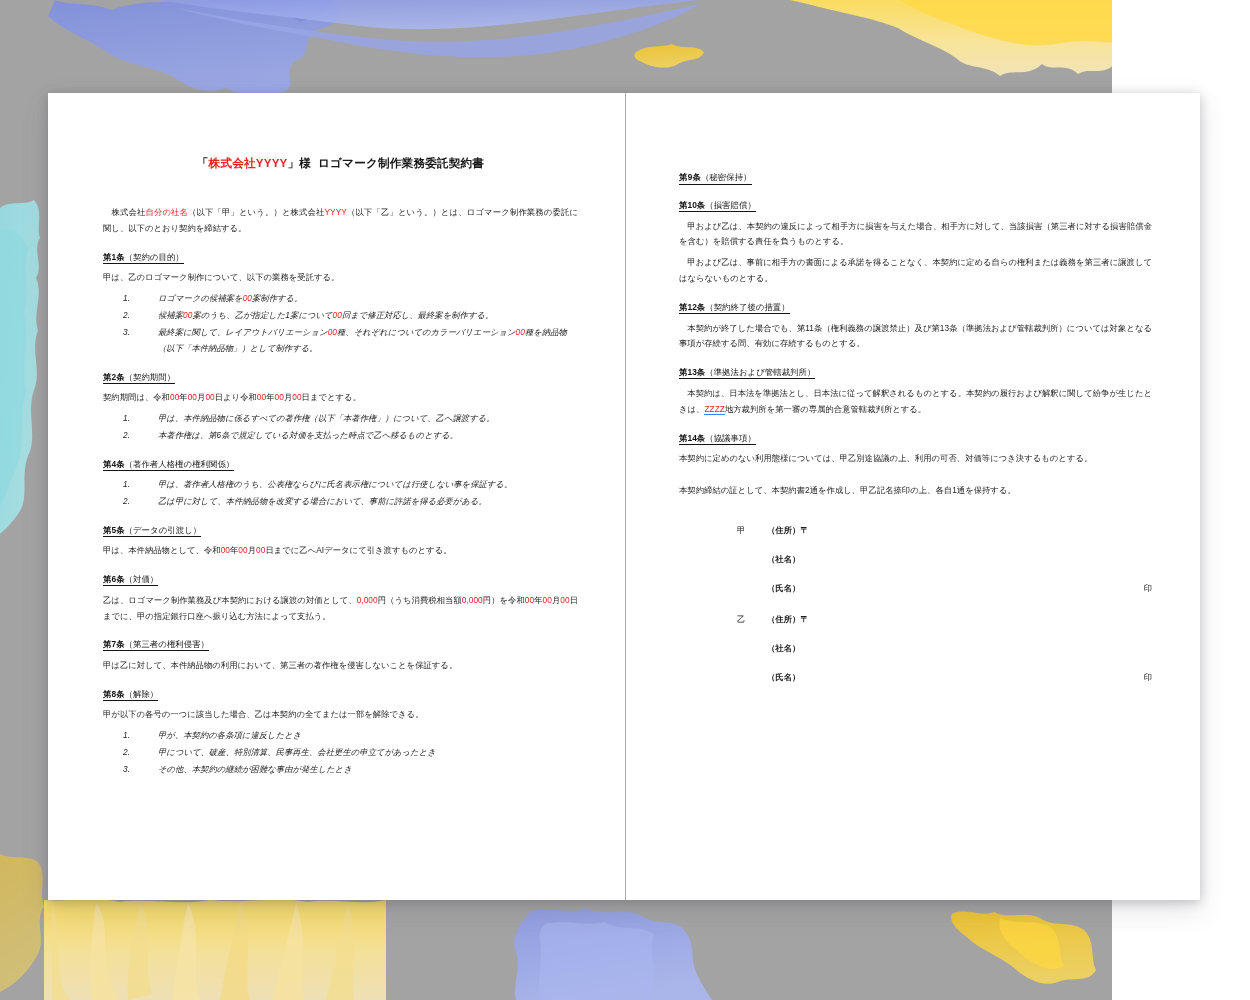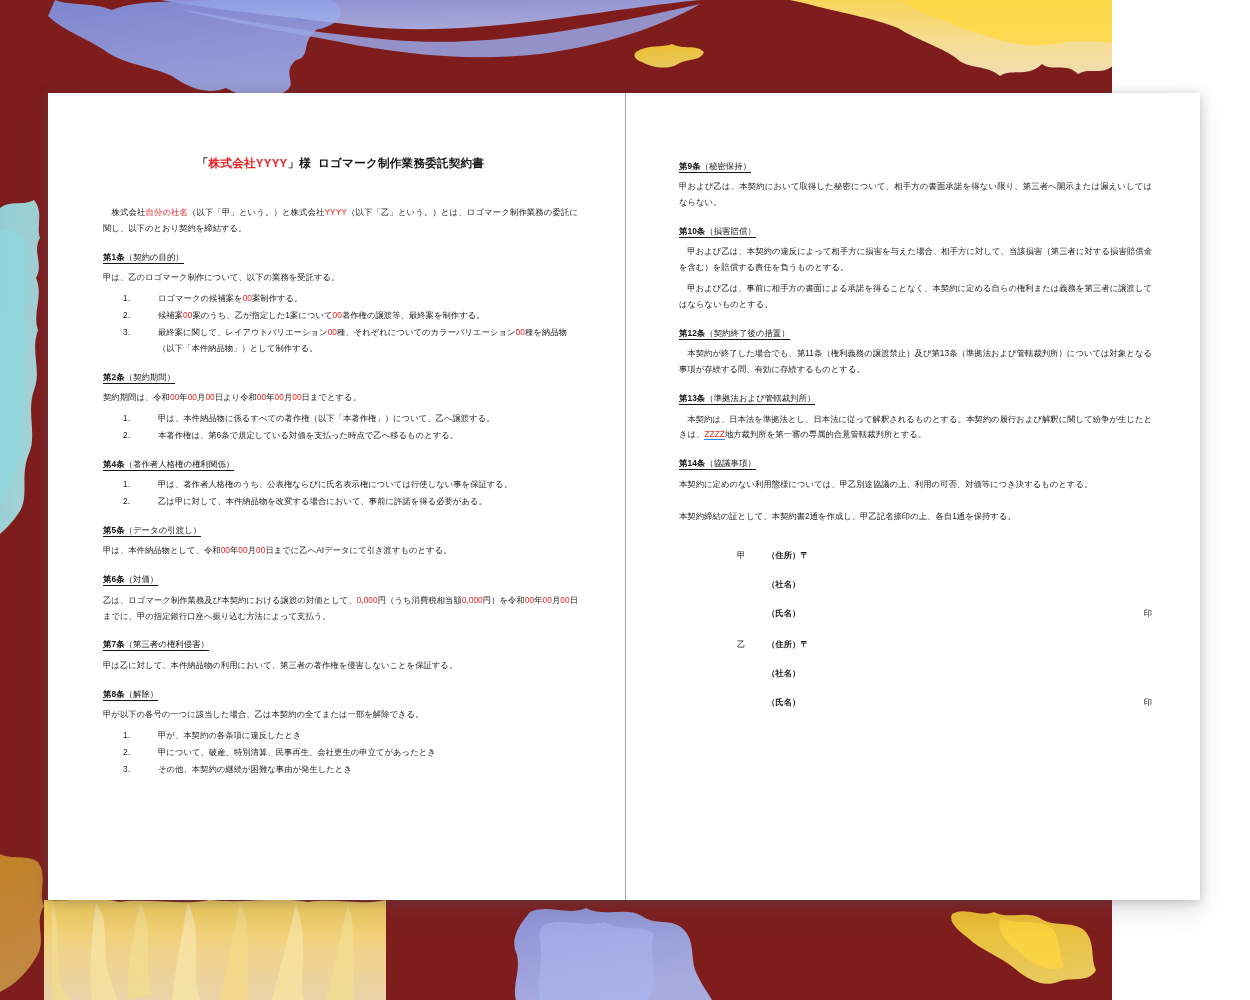--- a/index.html
+++ b/index.html
@@ -9,21 +9,21 @@
     height: 1000px;
     overflow: hidden;
     background: #ffffff;
     font-family: "Liberation Sans", "DejaVu Sans", sans-serif;
   }
 
   #stage {
     position: relative;
     width: 1112px;
     height: 1000px;
-    background: #7f1d1d;
+    background: #a3a3a3;
   }
 
   
   .deco-layer {
     position: absolute;
     inset: 0;
     overflow: hidden;
     pointer-events: none;
   }
   .deco-layer svg { position: absolute; top: 0; left: 0; }
@@ -90,20 +90,21 @@
     padding-bottom: 1px;
   }
   .clause-head .num { font-weight: bold; }
   .clause-head.nounderline .u { border-bottom: none; }
 
   ol.clause-list {
     margin: 2px 0 5px 0;
     padding: 0;
     list-style: none;
     counter-reset: cl;
+    font-style: italic;
   }
   ol.clause-list > li {
     font-size: 8.3px;
     line-height: 1.92;
     color: #1b1b1b;
     position: relative;
     padding-left: 55px;
     margin-bottom: 1px;
     counter-increment: cl;
     letter-spacing: .05px;
@@ -282,21 +283,21 @@
 
       <div class="clause-head">
         <span class="u"><span class="num">第1条</span><span>（契約の目的）</span></span>
       </div>
       <p class="para">甲は、乙のロゴマーク制作について、以下の業務を受託する。</p>
       <ol class="clause-list">
         <li>
             <span class="cont"><span>ロゴマークの候補案を</span><span class="red">00</span><span>案制作する。</span></span>
           </li>
         <li>
-            <span class="cont"><span>候補案</span><span class="red">00</span><span>案のうち、乙が指定した1案について</span><span class="red">00</span><span>著作権の譲渡等、最終案を制作する。</span></span>
+            <span class="cont"><span>候補案</span><span class="red">00</span><span>案のうち、乙が指定した1案について</span><span class="red">00</span><span>回まで修正対応し、最終案を制作する。</span></span>
           </li>
         <li>
             <span class="cont"><span>最終案に関して、レイアウトバリエーション</span><span class="red">00</span><span>種、それぞれについてのカラーバリエーション</span><span class="red">00</span><span>種を納品物（以下「本件納品物」）として制作する。</span></span>
           </li>
       </ol>
 
       <div class="clause-head">
         <span class="u"><span class="num">第2条</span><span>（契約期間）</span></span>
       </div>
       <p class="para"><span>契約期間は、令和</span><span class="red">00</span><span>年</span><span class="red">00</span><span>月</span><span class="red">00</span><span>日より令和</span><span class="red">00</span><span>年</span><span class="red">00</span><span>月</span><span class="red">00</span><span>日までとする。</span></p>
@@ -349,24 +350,23 @@
             <span class="cont">甲について、破産、特別清算、民事再生、会社更生の申立てがあったとき</span>
           </li>
         <li>
             <span class="cont">その他、本契約の継続が困難な事由が発生したとき</span>
           </li>
       </ol>
     </div>
 
     <div class="page-col right">
 
-      <div class="clause-head" style="margin-top:4px;">
+      <div class="clause-head" style="margin-top:16px;font-family:Liberation Mono, monospace;">
         <span class="u"><span class="num">第9条</span><span>（秘密保持）</span></span>
       </div>
-      <p class="para"><span>甲および乙は、本契約において取得した秘密について、相手方の書面承諾を得ない限り、第三者へ開示または漏えいしてはならない。</span></p>
 
       <div class="clause-head">
         <span class="u"><span class="num">第10条</span><span>（損害賠償）</span></span>
       </div>
       <p class="para indent"><span>甲および乙は、本契約の違反によって相手方に損害を与えた場合、相手方に対して、当該損害（第三者に対する損害賠償金を含む）を賠償する責任を負うものとする。</span></p>
 
       <p class="para indent"><span>甲および乙は、事前に相手方の書面による承諾を得ることなく、本契約に定める自らの権利または義務を第三者に譲渡してはならないものとする。</span></p>
 
       <div class="clause-head">
         <span class="u"><span class="num">第12条</span><span>（契約終了後の措置）</span></span>

